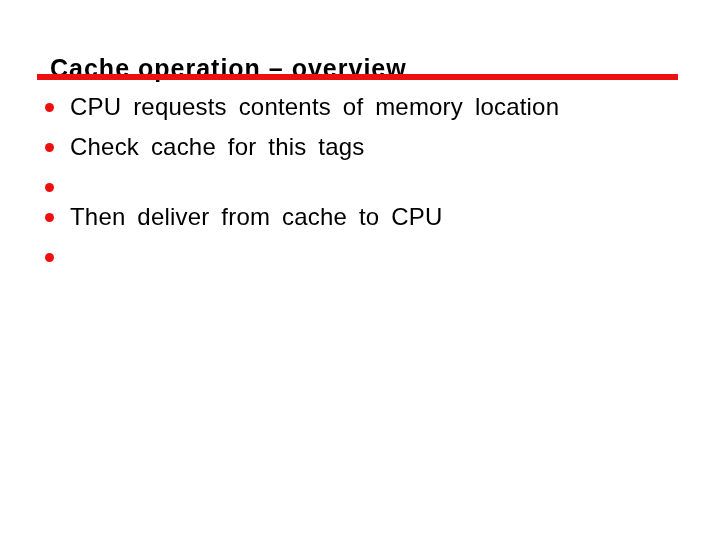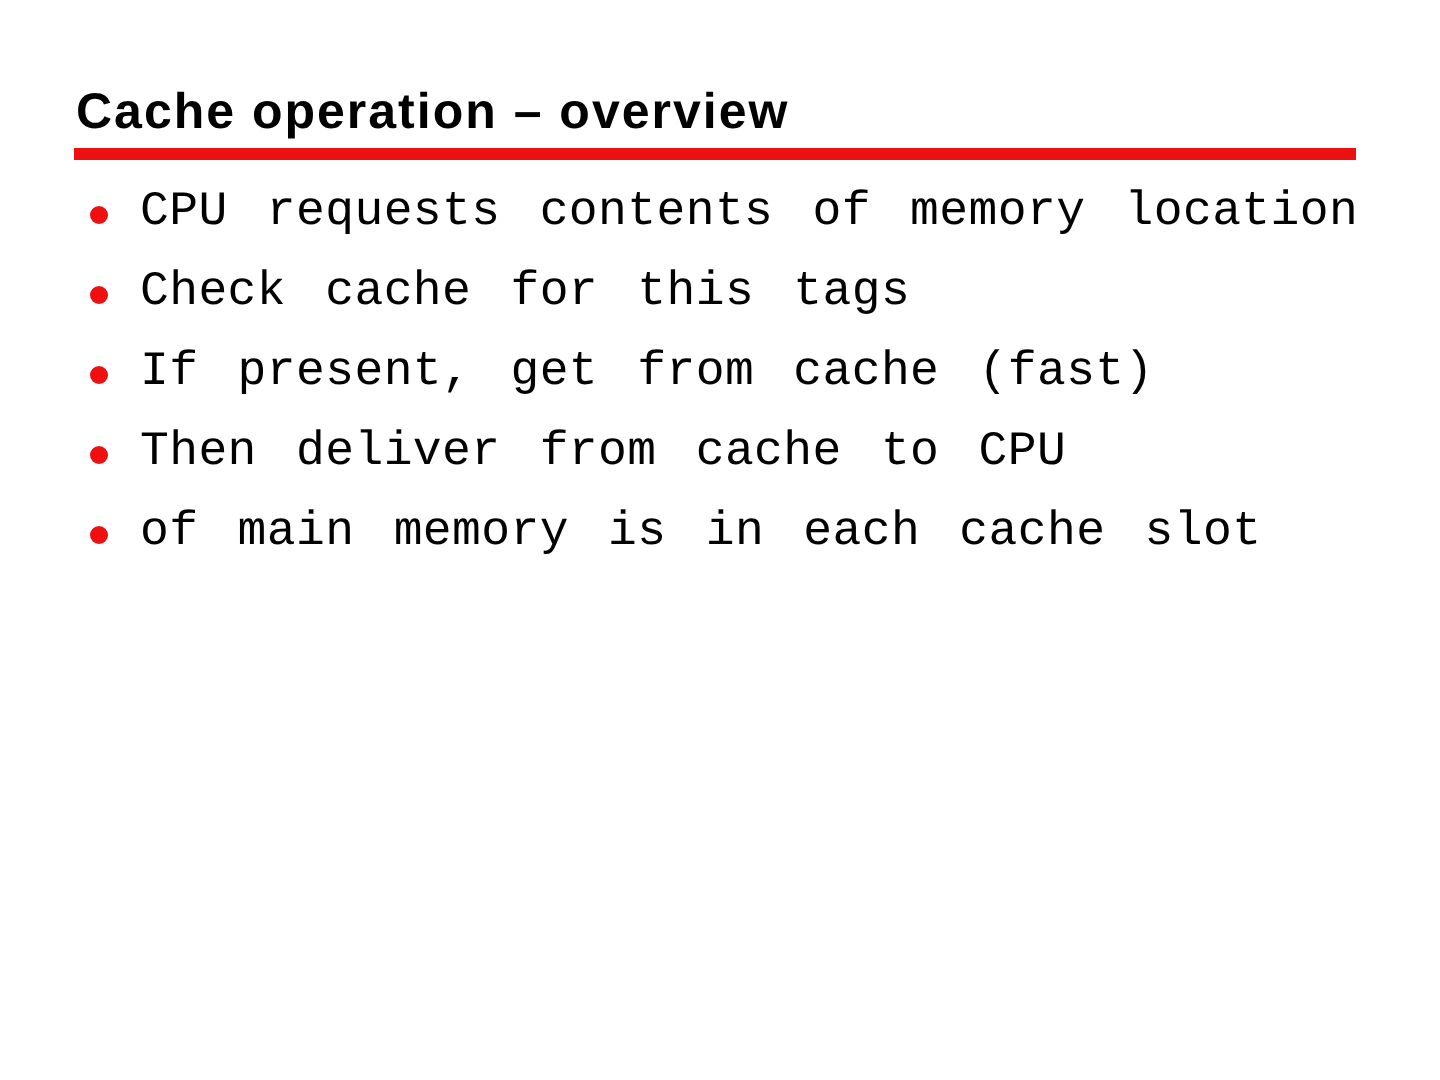--- a/index.html
+++ b/index.html
@@ -13,21 +13,21 @@
     height: 540px;
     background: #ffffff;
     overflow: hidden;
     font-family: "Liberation Sans", "DejaVu Sans", sans-serif;
     color: #000000;
   }
   .title {
     position: absolute;
     left: 38px;
     top: 42px;
-    margin: 0;
+    margin: 12px;
     font-size: 25px;
     font-weight: 700;
     letter-spacing: 1px;
     color: #000000;
     white-space: nowrap;
   }
   .rule {
     position: absolute;
     left: 37px;
     top: 74px;
@@ -57,21 +57,20 @@
     border-radius: 50%;
     background: var(--accent, #ee1010);
   }
   .txt {
     margin-left: 16px;
     font-size: 24px;
     line-height: 30px;
     letter-spacing: 0.2px;
     word-spacing: 5px;
     color: #000000;
-    font-family: Liberation Mono, monospace;
   }
 </style>
 </head>
 <body>
 
 <div class="slide">
 
   <h1 class="title">Cache operation – overview</h1>
 
   <div class="rule"></div>
@@ -87,34 +86,30 @@
 
     <li>
       <span class="dot"></span>
       <div class="txt">
         <div>Check cache for this tags</div>
       </div>
     </li>
 
     <li>
       <span class="dot"></span>
-      <div class="txt">
-        <div>If present, get from cache (fast)</div>
-      </div>
     </li>
 
 
     <li>
       <span class="dot"></span>
       <div class="txt">
         <div>Then deliver from cache to CPU</div>
       </div>
     </li>
 
     <li>
       <span class="dot"></span>
       <div class="txt">
-        <div>of main memory is in each cache slot</div>
       </div>
     </li>
 
   </ul>
 </div>
 
 </body></html>

